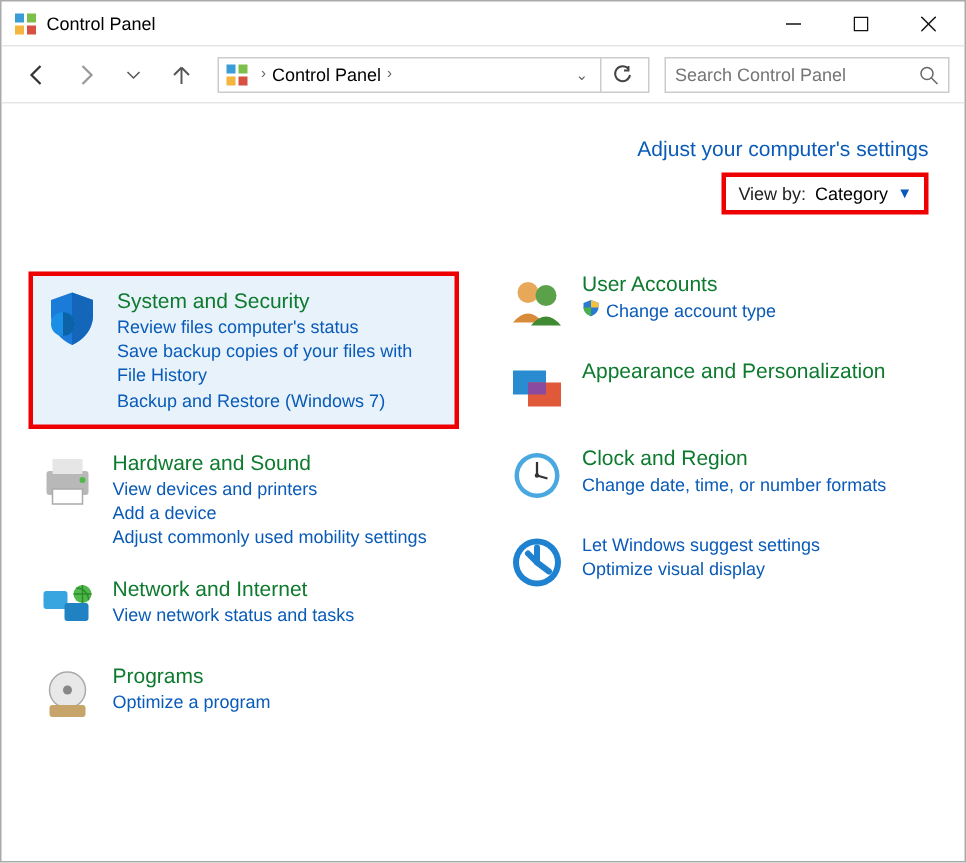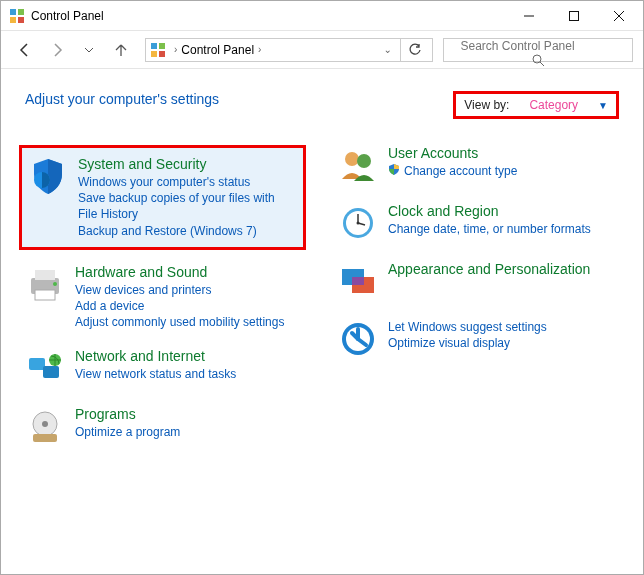--- a/index.html
+++ b/index.html
@@ -9,31 +9,31 @@
 .titlebar .title { flex: 1; font-size: 12px; }
 .win-btn { width: 45px; height: 29px; display: flex; align-items: center; justify-content: center; color: #111; }
 .toolbar { height: 38px; display: flex; align-items: center; padding: 0 10px; border-bottom: 1px solid #e5e5e5; gap: 4px; }
 .nav-btn { width: 28px; height: 28px; display: flex; align-items: center; justify-content: center; color: #555; }
 .addr-wrap { flex: 1; display: flex; align-items: center; border: 1px solid #ccc; height: 24px; margin: 0 6px; padding: 0 4px; }
 .addr-wrap .cp-icon { width: 16px; height: 16px; margin-right: 4px; }
 .addr-wrap .crumb { font-size: 12px; color: #000; }
 .addr-wrap .chev { margin: 0 4px; color: #666; font-size: 10px; }
 .addr-wrap .spacer { flex: 1; }
 .refresh { width: 28px; height: 24px; border-left: 1px solid #ccc; display: flex; align-items: center; justify-content: center; margin-left: 4px; }
-.search { width: 190px; height: 24px; border: 1px solid #ccc; display: flex; align-items: center; padding: 0 6px; color: #777; flex-direction: column; }
+.search { width: 190px; height: 24px; border: 1px solid #ccc; display: flex; align-items: center; padding: 0 6px; color: #777; }
 .search input { border: none; outline: none; flex: 1; font-size: 12px; color: #555; }
 .search .mag { color: #666; }
 .content { padding: 22px 24px 20px 24px; }
 .heading { color: #0a5bb8; font-size: 14px; font-weight: normal; margin-bottom: 8px; }
-.topline { display: flex; justify-content: space-between; align-items: flex-start; }
-.viewby-box { border: 3px solid #e00; padding: 4px 8px; display: flex; align-items: center; gap: 20px; font-size: 12px; }
+.topline { display: flex; justify-content: space-between; align-items: flex-end; flex-direction: column; }
+.viewby-box { border: 3px solid #e00; padding: 4px 8px; display: flex; align-items: center; gap: 6px; font-size: 12px; }
 .viewby-box .lbl { color: #222; }
-.viewby-box .val { color: #ec4899; }
+.viewby-box .val { color: #000000; }
 .viewby-box .dd { color: #0a5bb8; font-size: 10px; }
-.cols { display: flex; gap: 32px; margin-top: 26px; }
+.cols { display: flex; gap: 32px; margin-top: 38px; }
 .col { flex: 1; }
 .cat { display: flex; gap: 10px; margin-bottom: 18px; }
 .cat .icon { width: 40px; height: 40px; flex-shrink: 0; }
 .cat .txt { }
 .cat .name { color: #0d7a2e; font-size: 14px; margin-bottom: 2px; font-weight: normal; }
 .cat .link { color: #0a5bb8; font-size: 12px; display: block; line-height: 1.35; }
 .highlighted { border: 3px solid #e00; background: #e7f2fb; padding: 8px 8px 8px 6px; margin-left: -6px; margin-bottom: 14px; }
 svg { display: block; }
 </style>
 </head>
@@ -137,21 +137,21 @@
         <span class="icon">
           <svg viewBox="0 0 40 40">
               <path d="M20 3 L34 8 V18 C34 28 27 35 20 38 C13 35 6 28 6 18 V8 Z" fill="#1b7bd8"></path>
               <path d="M20 3 L34 8 V18 C34 28 27 35 20 38 V3 Z" fill="#1466bb"></path>
               <circle cx="14" cy="24" r="8" fill="#1b8ee6"></circle>
               <path d="M14 16 A8 8 0 0 1 14 32 Z" fill="#0c63a8"></path>
             </svg>
         </span>
         <div class="txt">
           <div class="name">System and Security</div>
-          <a class="link">Windows your computer's status</a>
+          <a class="link">Review files computer's status</a>
           <a class="link">Save backup copies of your files with File History</a>
           <a class="link">Backup and Restore (Windows 7)</a>
         </div>
       </div>
 
       <div class="cat">
         <span class="icon">
           <svg viewBox="0 0 40 40">
               <rect x="6" y="14" width="28" height="16" rx="2" fill="#b8b8b8"></rect>
               <rect x="10" y="6" width="20" height="10" fill="#e6e6e6"></rect>
@@ -220,49 +220,49 @@
                 </svg>
               </span>
             <a class="link" style="display:inline">Change account type</a>
           </span>
         </div>
       </div>
 
       <div class="cat">
         <span class="icon">
           <svg viewBox="0 0 40 40">
+              <rect x="4" y="8" width="22" height="16" fill="#2a8cd0"></rect>
+              <rect x="14" y="16" width="22" height="16" fill="#e05a3a"></rect>
+              <rect x="14" y="16" width="12" height="8" fill="#8a4aa0"></rect>
+            </svg>
+        </span>
+        <div class="txt">
+          <div class="name">Appearance and Personalization</div>
+        </div>
+      </div>
+
+      <div class="cat">
+        <span class="icon">
+          <svg viewBox="0 0 40 40">
               <circle cx="20" cy="20" r="15" fill="#4aa8e0"></circle>
               <circle cx="20" cy="20" r="12" fill="#fff"></circle>
               <line x1="20" y1="20" x2="20" y2="11" stroke="#333" stroke-width="1.5"></line>
               <line x1="20" y1="20" x2="27" y2="22" stroke="#333" stroke-width="1.5"></line>
               <circle cx="20" cy="20" r="1.5" fill="#333"></circle>
             </svg>
         </span>
         <div class="txt">
           <div class="name">Clock and Region</div>
           <a class="link">Change date, time, or number formats</a>
         </div>
       </div>
 
       <div class="cat">
         <span class="icon">
           <svg viewBox="0 0 40 40">
-              <rect x="4" y="8" width="22" height="16" fill="#2a8cd0"></rect>
-              <rect x="14" y="16" width="22" height="16" fill="#e05a3a"></rect>
-              <rect x="14" y="16" width="12" height="8" fill="#8a4aa0"></rect>
-            </svg>
-        </span>
-        <div class="txt">
-          <div class="name">Appearance and Personalization</div>
-        </div>
-      </div>
-
-      <div class="cat">
-        <span class="icon">
-          <svg viewBox="0 0 40 40">
               <circle cx="20" cy="20" r="16" fill="#1f82d0"></circle>
               <circle cx="20" cy="20" r="12" fill="#fff"></circle>
               <path d="M20 10 L20 20 L28 26" fill="none" stroke="#1f82d0" stroke-width="4" stroke-linecap="round"></path>
               <path d="M14 14 L20 20" fill="none" stroke="#1f82d0" stroke-width="4" stroke-linecap="round"></path>
             </svg>
         </span>
         <div class="txt">
           <a class="link">Let Windows suggest settings</a>
           <a class="link">Optimize visual display</a>
         </div>

